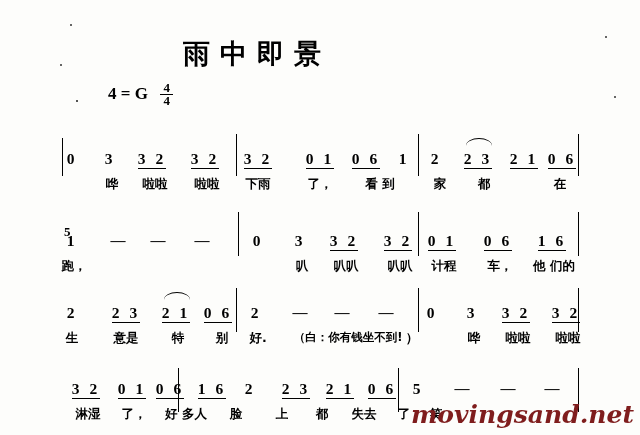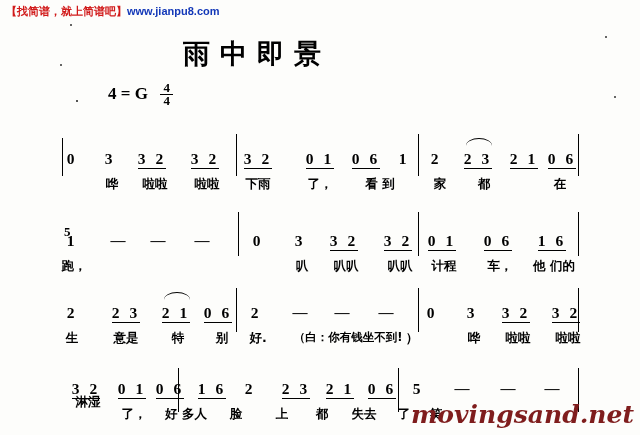--- a/index.html
+++ b/index.html
@@ -126,23 +126,20 @@
     letter-spacing:0px;
     white-space:nowrap;
   }
   .speckle{position:absolute;background:#333;border-radius:50%;}
 </style>
 </head>
 <body>
 
 <div class="sheet">
 
-  <div class="topbar">
-    <span class="red">【找简谱，就上简谱吧】</span><span class="blue">www.jianpu8.com</span>
-  </div>
 
   <div class="title">雨中即景</div>
 
   <div class="keysig">
     <span>4 = G</span>
     <span class="frac">
       <span class="num">4</span>
       <span class="bar"></span>
       <span class="den">4</span>
     </span>
@@ -282,21 +279,21 @@
     <div class="cell note" style="left:340px;top:18px;">2 1</div>
     <div class="underline1" style="left:326px;top:36px;width:28px;"></div>
     <div class="cell note" style="left:382px;top:18px;">0 6</div>
     <div class="underline1" style="left:368px;top:36px;width:28px;"></div>
 
     <div class="cell note" style="left:418px;top:18px;">5</div>
     <div class="dash" style="left:462px;top:18px;">—</div>
     <div class="dash" style="left:508px;top:18px;">—</div>
     <div class="dash" style="left:552px;top:18px;">—</div>
 
-    <div class="lyric" style="left:88px;top:32px;">淋湿</div>
+    <div class="lyric" style="left:88px;top:44px;">淋湿</div>
     <div class="lyric" style="left:134px;top:44px;">了，</div>
     <div class="lyric" style="left:186px;top:44px;">好 多人</div>
     <div class="lyric" style="left:236px;top:44px;">脸</div>
     <div class="lyric" style="left:282px;top:44px;">上</div>
     <div class="lyric" style="left:322px;top:44px;">都</div>
     <div class="lyric" style="left:364px;top:44px;">失去</div>
     <div class="lyric" style="left:404px;top:44px;">了</div>
     <div class="lyric" style="left:436px;top:44px;">笑</div>
   </div>
 

